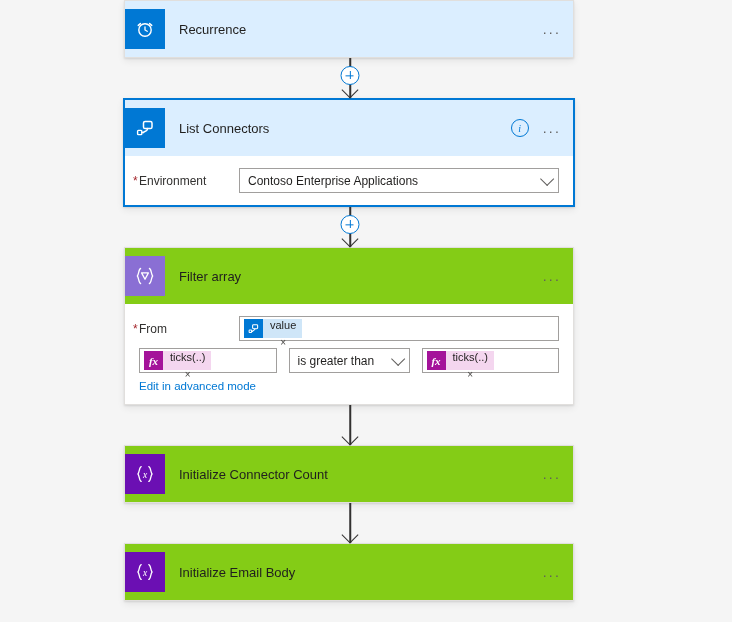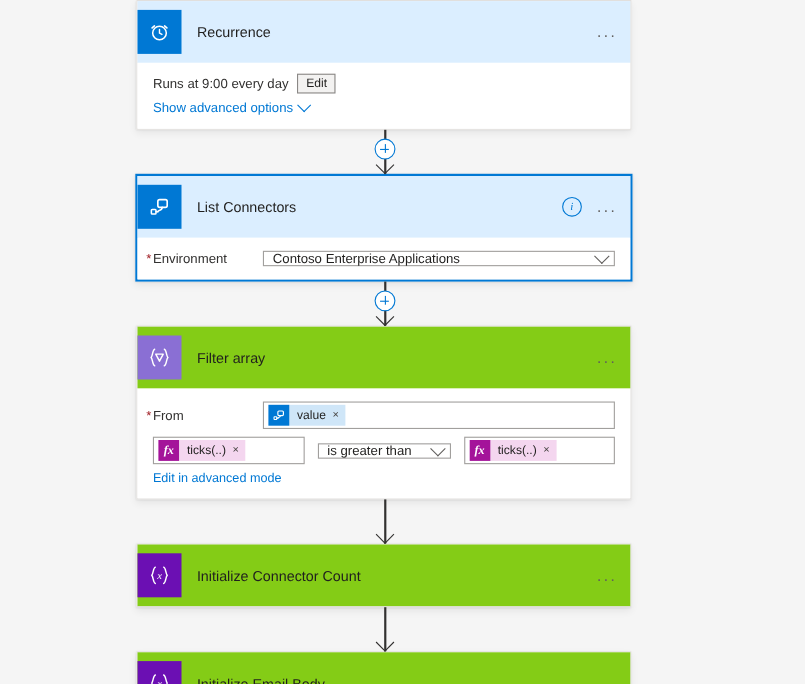--- a/index.html
+++ b/index.html
@@ -140,21 +140,21 @@
   }
   .req::before {
     content: "*";
     color: #a4262c;
     position: absolute;
     left: -6px;
     top: 0px;
   }
   .input-box {
     flex: 1 1 auto;
-    height: 14px;
+    height: 25px;
     border: 1px solid #a19f9d;
     background: #fff;
     display: flex;
     align-items: center;
     padding: 0 8px;
     font-size: 12px;
     color: #201f1e;
     box-sizing: border-box;
     cursor: text;
   }
@@ -198,20 +198,21 @@
     font-family: "Liberation Serif", serif;
     font-style: italic;
     font-size: 11px;
     font-weight: bold;
   }
   .token-text {
     padding: 0 6px 0 7px;
     display: flex; align-items: center; gap: 6px;
     height: 19px;
     color: #201f1e;
+    flex-direction: column;
   }
   .token-text.blue { background: #cfe6f8; }
   .token-text.pink { background: #f4d6ef; }
   .token-x {
     font-size: 10px;
     color: #484644;
     cursor: pointer;
   }
 
   .filter-row {
@@ -303,30 +304,20 @@
           <svg width="20" height="20" viewBox="0 0 20 20" aria-hidden="true">
             <circle cx="10" cy="11" r="6.2" fill="none" stroke="#ffffff" stroke-width="1.4"></circle>
             <path d="M10 7.8 L10 11 L12.2 12.3" fill="none" stroke="#ffffff" stroke-width="1.3" stroke-linecap="round"></path>
             <path d="M5.4 4.6 L3.3 6.4" stroke="#ffffff" stroke-width="1.5" stroke-linecap="round"></path>
             <path d="M14.6 4.6 L16.7 6.4" stroke="#ffffff" stroke-width="1.5" stroke-linecap="round"></path>
           </svg>
         </div>
         <div class="card-title">Recurrence</div>
         <div class="hdr-right">
           <div class="ellipsis">...</div>
-        </div>
-      </div>
-      <div class="card-body">
-        <div class="line-runs">
-          <span>Runs at 9:00 every day</span>
-          <button class="btn-edit">Edit</button>
-        </div>
-        <div class="link">
-          <span>Show advanced options</span>
-          <span class="chev-small"></span>
         </div>
       </div>
     </div>
 
     <div class="conn" style="height:40px;">
       <div class="conn-line" style="height:40px;"></div>
       <div class="plus-btn" style="top:8px;"></div>
       <div class="arrow-head" style="bottom:2px;"></div>
     </div>
 

